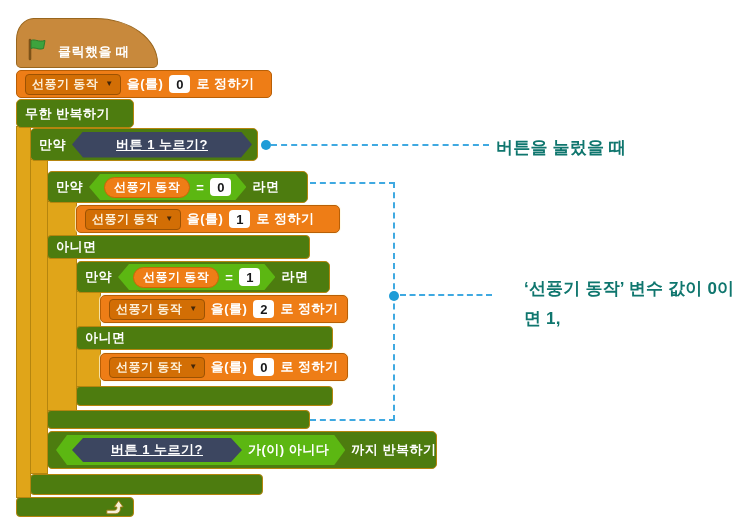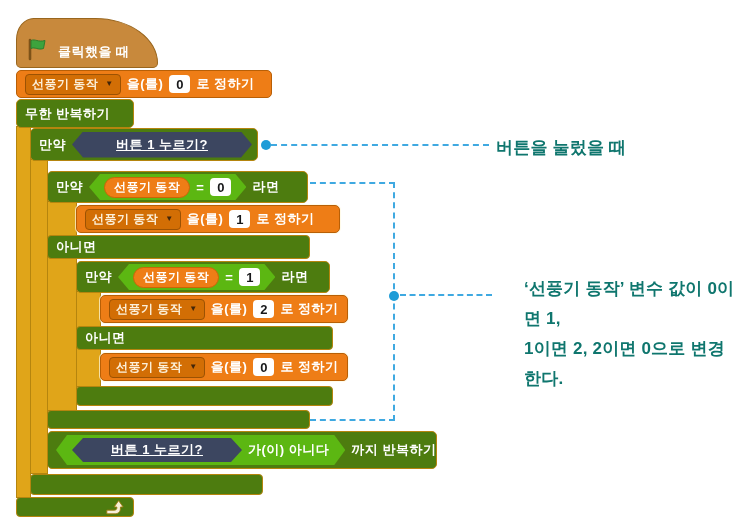--- a/index.html
+++ b/index.html
@@ -165,16 +165,15 @@
 
   <div class="dot" style="left:261px;top:140px;"></div>
   <div class="dash" style="left:271px;top:144px;width:218px;"></div>
   <div class="note" style="left:496px;top:136px;">버튼을 눌렀을 때</div>
 
   <div class="bracket" style="left:310px;top:182px;width:83px;height:235px;"></div>
   <div class="dot" style="left:389px;top:291px;"></div>
   <div class="dash" style="left:400px;top:294px;width:92px;"></div>
   <div class="note note2" style="left:496px;top:274px;margin-left:28px;">
     <div>‘선풍기 동작’ 변수 값이 0이면 1,</div>
-    <div>1이면 2, 2이면 0으로 변경한다.</div>
   </div>
 
 </div>
 
 </body></html>

